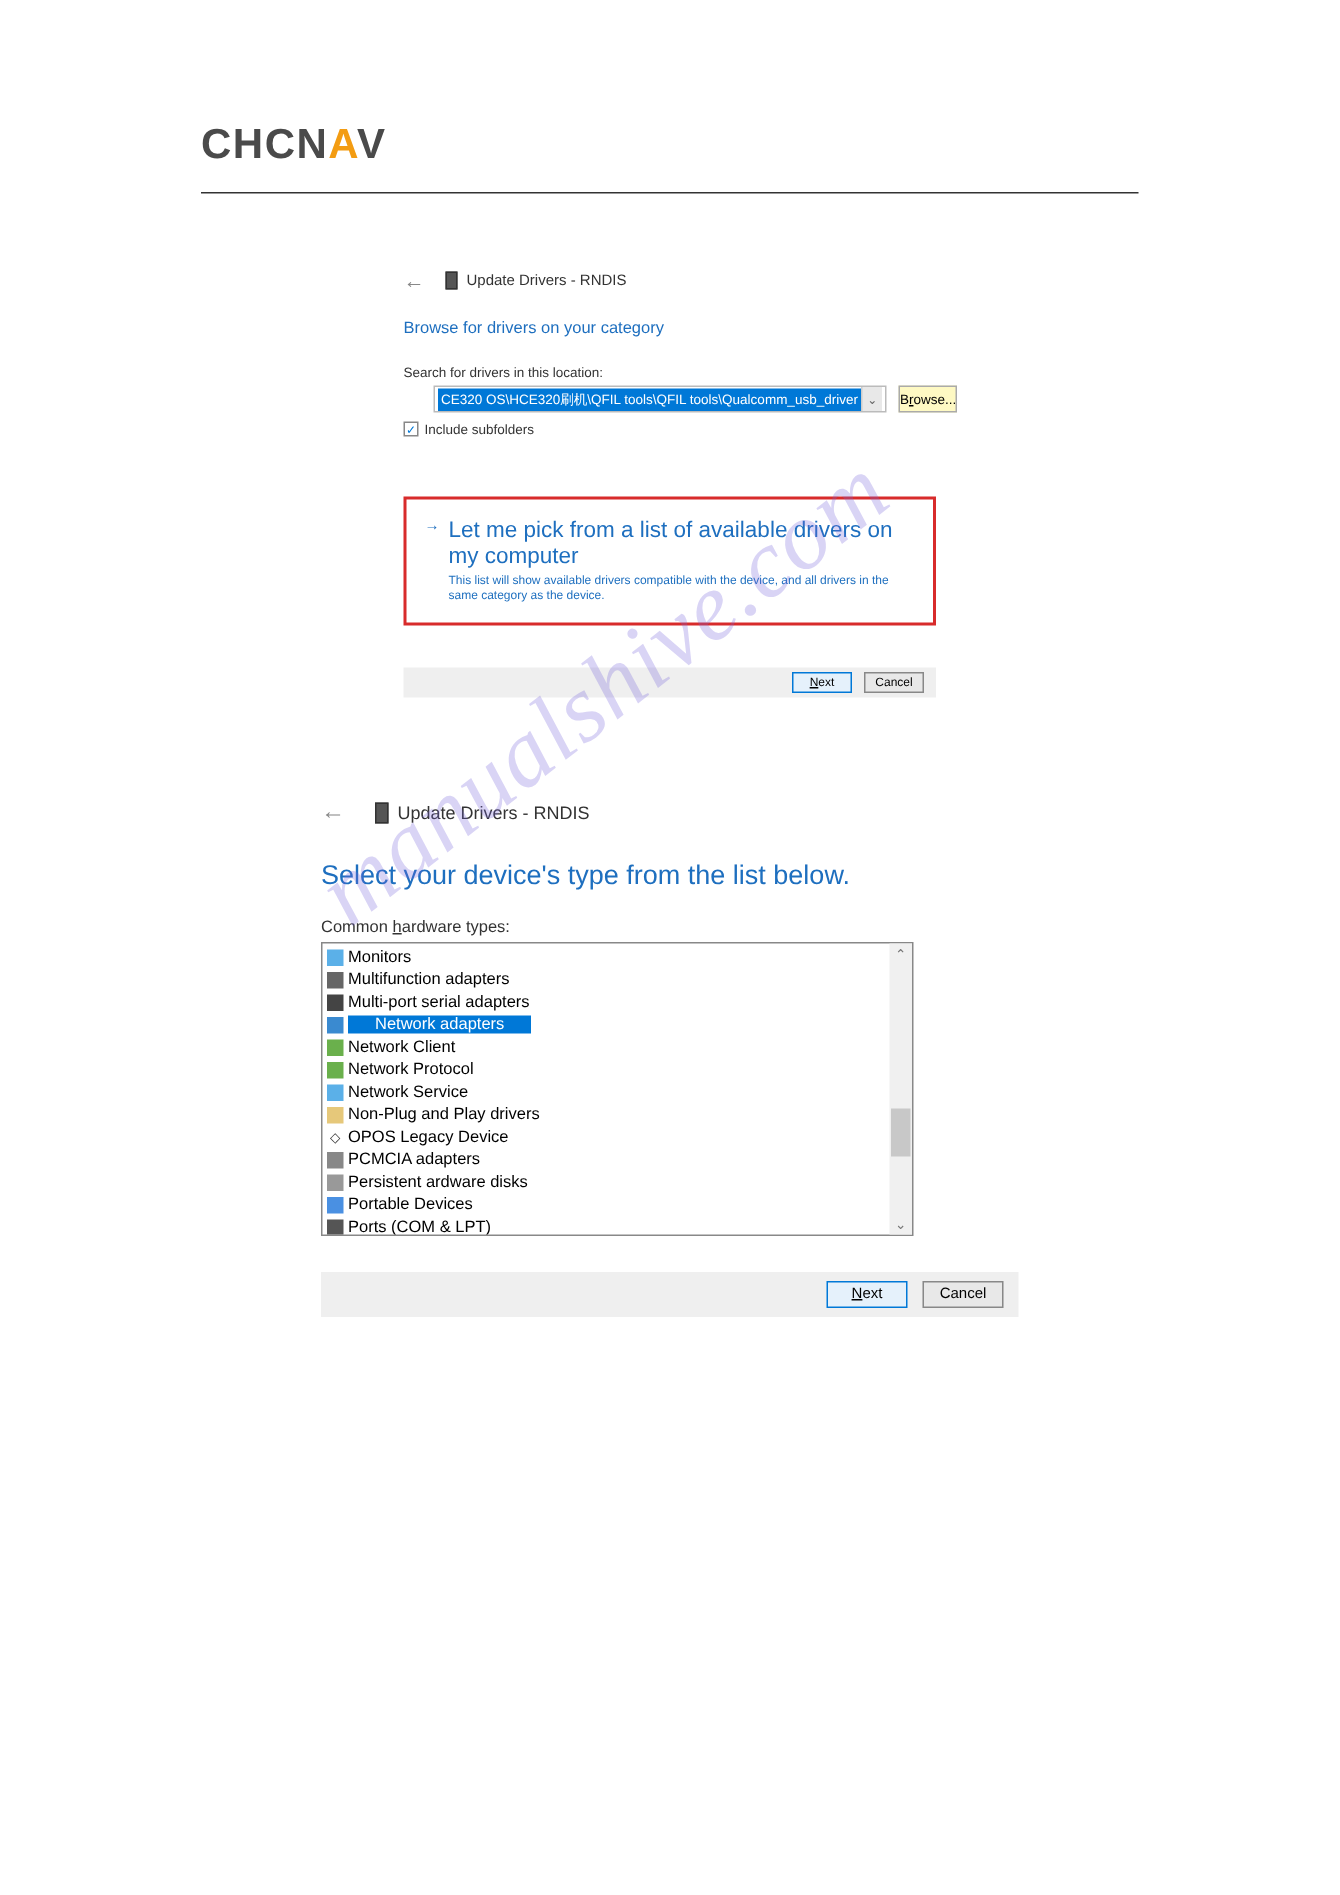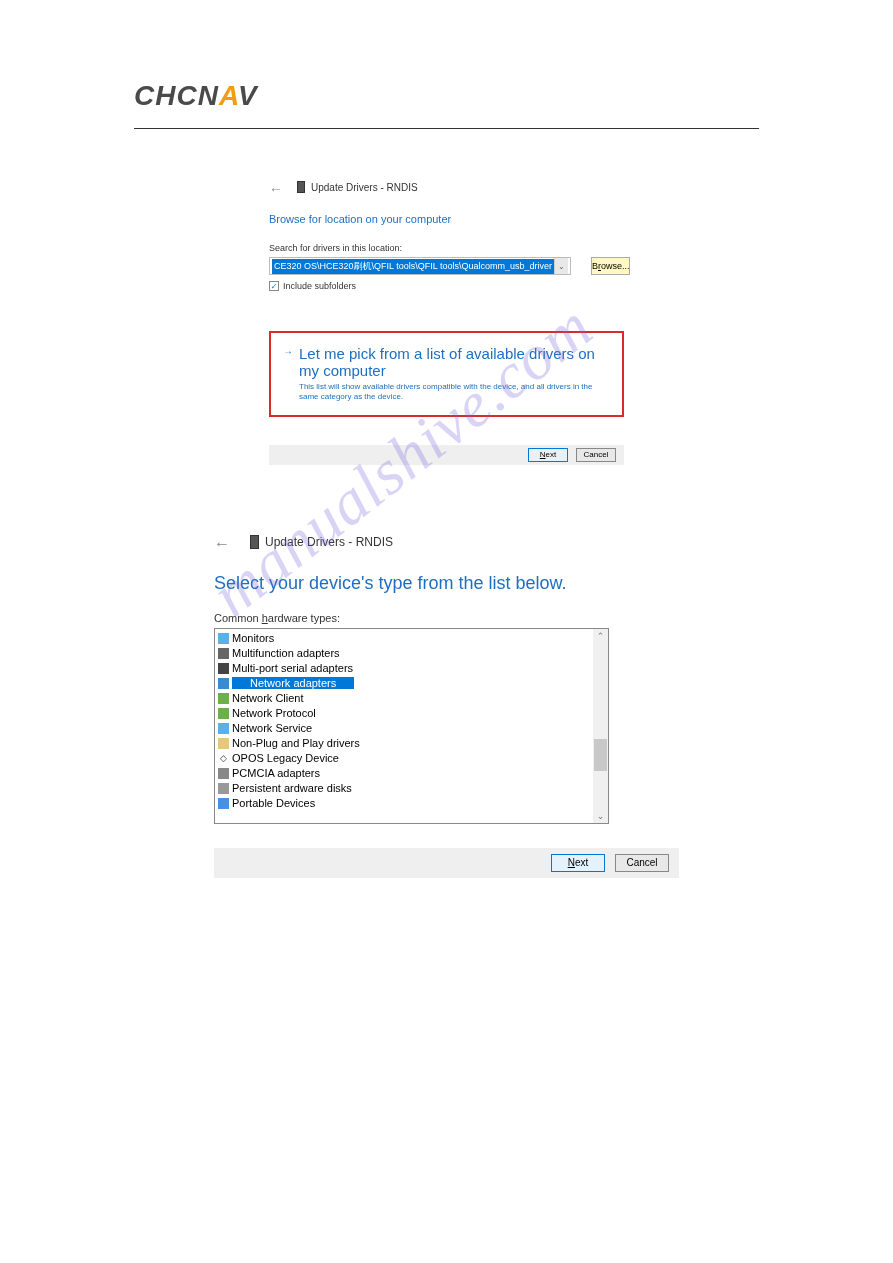--- a/index.html
+++ b/index.html
@@ -16,21 +16,20 @@
     }
     .page {
       padding: 80px 134px 0 134px;
     }
     .logo {
       font-size: 28px;
       font-weight: bold;
       letter-spacing: 1px;
       color: #4a4a4a;
       margin-bottom: 16px;
-      font-style: italic;
     }
     .logo .a {
       color: #f39c12;
       position: relative;
     }
     .logo-hr {
       border: none;
       border-top: 1px solid #333;
       margin-bottom: 50px;
     }
@@ -69,23 +68,24 @@
       font-size: 11px;
       margin-bottom: 18px;
     }
     .search-label {
       font-size: 9px;
       color: #333;
       margin-bottom: 4px;
     }
     .path-row {
       display: flex;
-      gap: 20px;
+      gap: 8px;
       align-items: center;
       margin-bottom: 6px;
+      margin-left: 20px;
     }
     .path-input {
       flex: 1;
       display: flex;
       align-items: center;
       border: 1px solid #bbb;
       height: 18px;
       padding: 0 2px;
       font-size: 9px;
       position: relative;
@@ -334,21 +334,21 @@
     <span>CHCN</span><span class="a">A</span><span>V</span>
   </div>
   <hr class="logo-hr">
 
   <div class="dialog1">
     <div class="dlg-header">
       <span class="back-arrow">←</span>
       <span class="dev-icon"></span>
       <span class="dlg-title">Update Drivers - RNDIS</span>
     </div>
-    <div class="blue-h">Browse for location on your computer</div>
+    <div class="blue-h">Browse for drivers on your category</div>
     <div class="search-label">Search for drivers in this location:</div>
     <div class="path-row">
       <div class="path-input">
         <span class="path-text">CE320 OS\HCE320刷机\QFIL tools\QFIL tools\Qualcomm_usb_driver</span>
         <span class="path-dd">⌄</span>
       </div>
       <div class="btn-browse">
         <span>B<span class="ul">r</span>owse...</span>
       </div>
     </div>
@@ -424,20 +424,24 @@
             <span class="txt">PCMCIA adapters</span>
           </div>
         <div class="list-item">
             <span class="ico ico-persist"></span>
             <span class="txt">Persistent ardware disks</span>
           </div>
         <div class="list-item">
             <span class="ico ico-portable"></span>
             <span class="txt">Portable Devices</span>
           </div>
+        <div class="list-item">
+            <span class="ico ico-ports"></span>
+            <span class="txt">Ports (COM &amp; LPT)</span>
+          </div>
       </div>
       <div class="scroll">
         <span>⌃</span>
         <span>⌄</span>
       </div>
       <div class="thumb"></div>
     </div>
     <div class="btn-bar2">
       <div class="btn primary">
           <span><span class="ul">N</span>ext</span>

